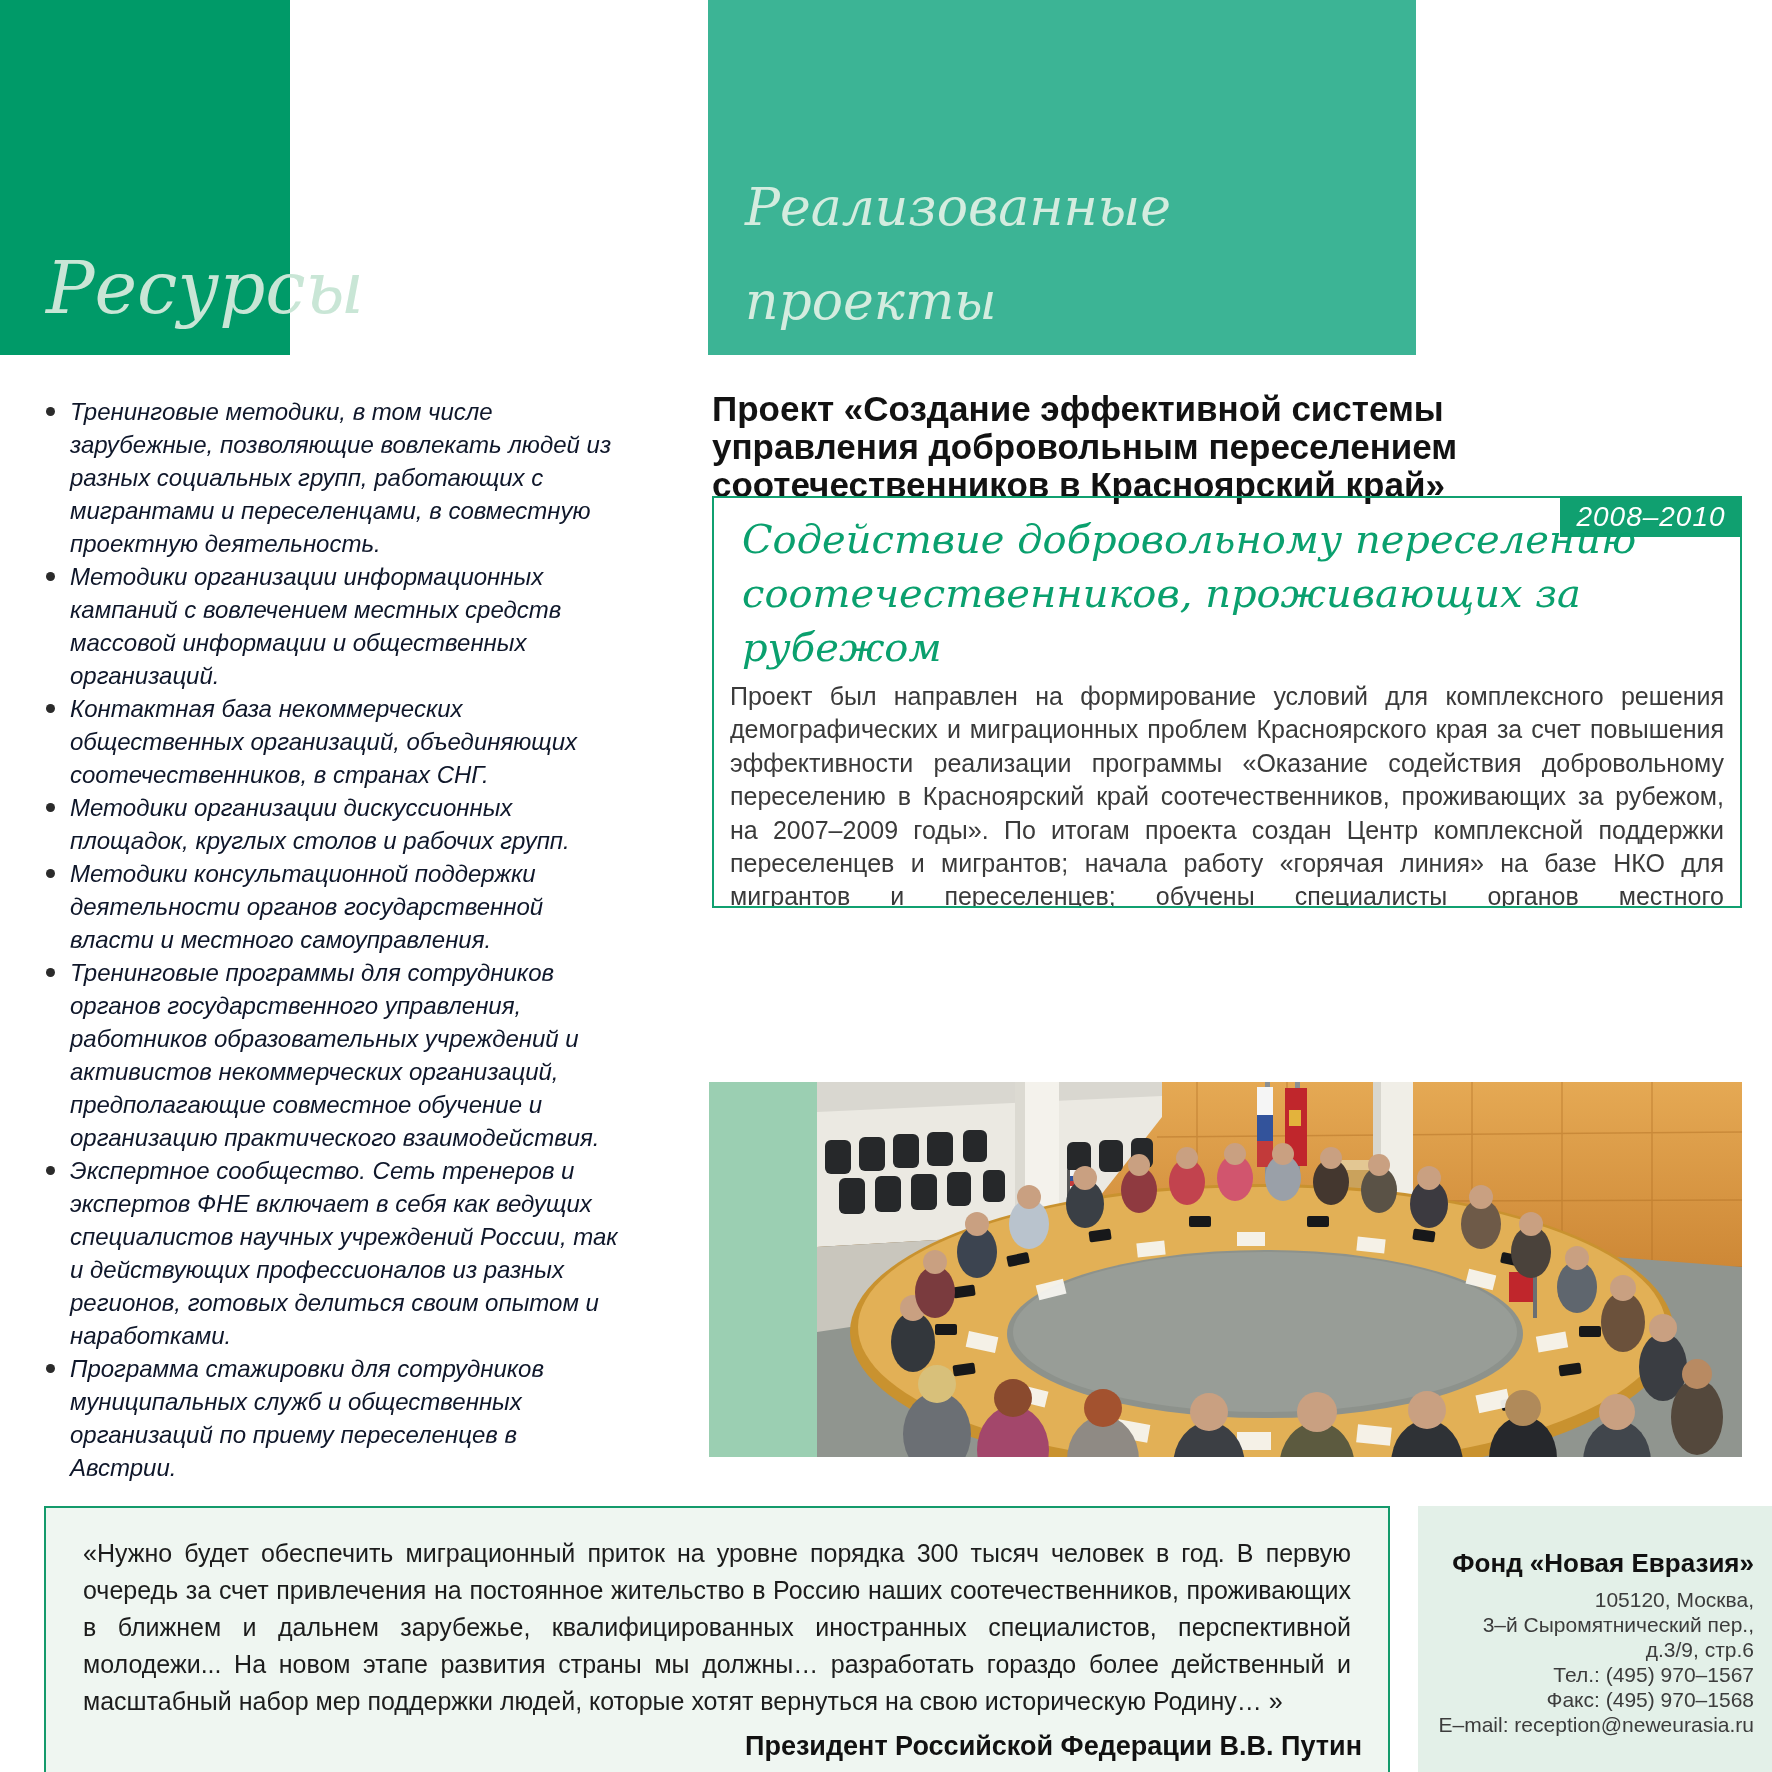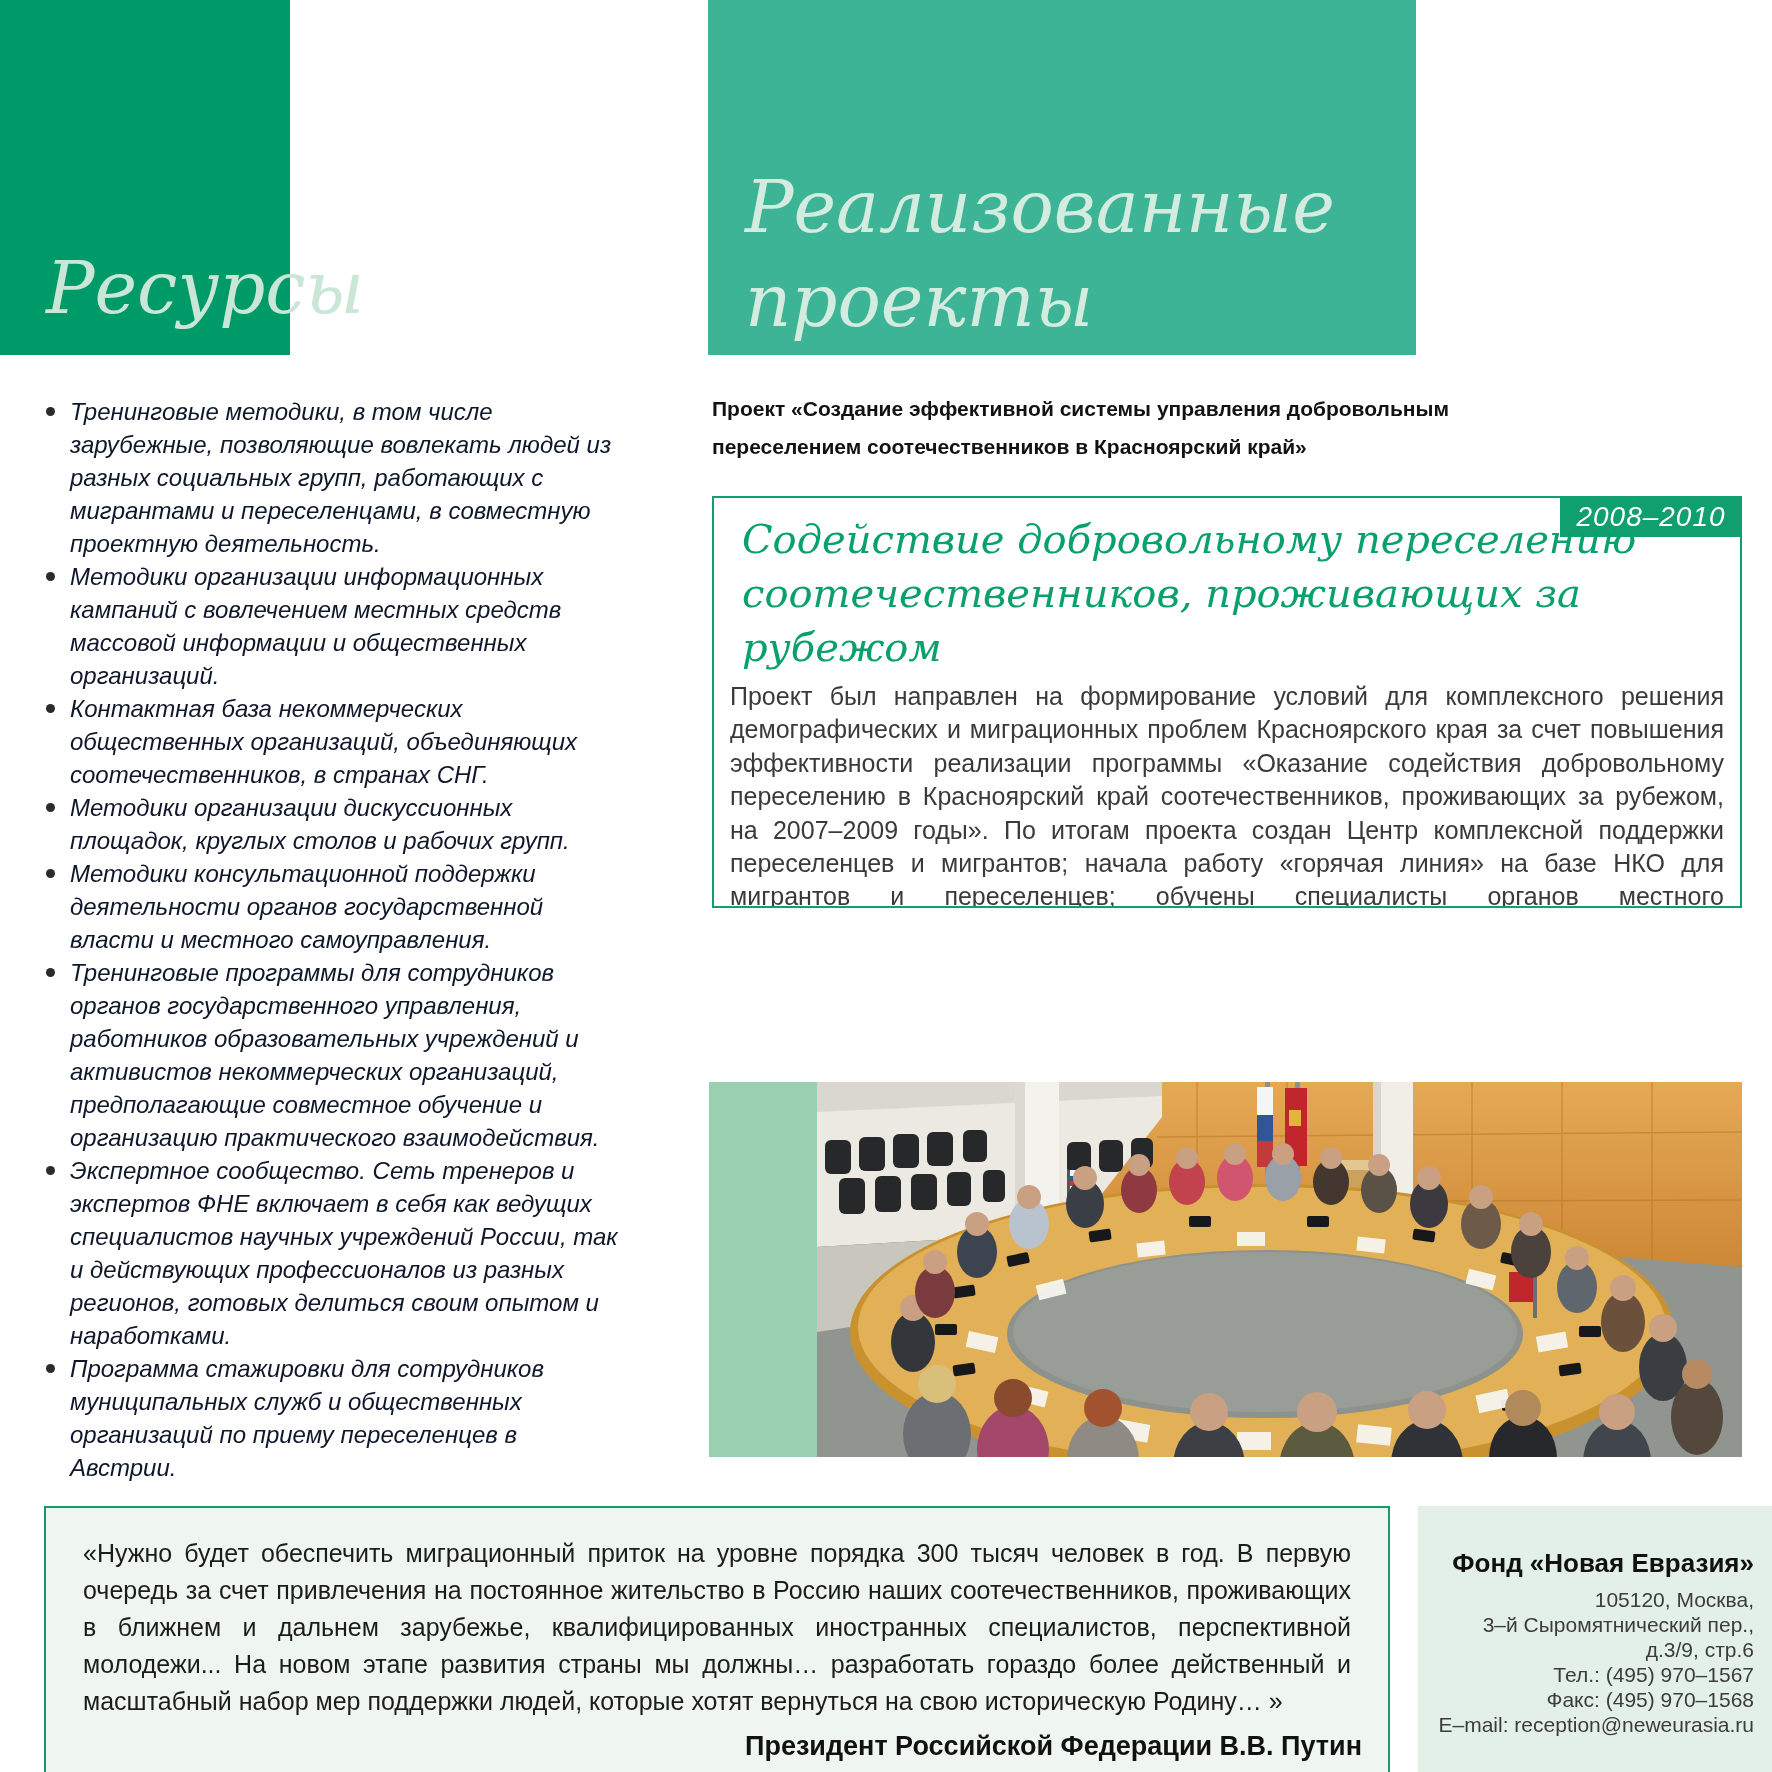--- a/index.html
+++ b/index.html
@@ -6,34 +6,34 @@
   .page{position:relative;width:1772px;height:1772px;background:#ffffff;overflow:hidden;
         font-family:"Liberation Sans",sans-serif;color:#3c3c3c;}
 
   
   .block-left{position:absolute;left:0;top:0;width:290px;height:355px;background:#009a68;}
   .block-right{position:absolute;left:708px;top:0;width:708px;height:355px;background:#3cb495;}
 
   .script{font-family:"DejaVu Serif",serif;font-style:italic;}
   .script-resources{position:absolute;left:30px;top:240px;font-size:72px;line-height:96px;
         color:#c9e6d6;white-space:nowrap;margin-left:16px;}
-  .script-projects{position:absolute;left:745px;top:160px;font-size:72px;line-height:94px;
+  .script-projects{position:absolute;left:745px;top:160px;font-size:52px;line-height:94px;
         color:#d4ecdf;}
   .script-projects .l2{display:block;}
 
   
   .resources-list{position:absolute;left:40px;top:392px;width:578px;margin:3px;padding:0;
         list-style:none;font-size:24px;line-height:33px;color:#0f172a;font-style:italic;}
   .resources-list li{position:relative;padding-left:27px;}
   .resources-list li::before{content:"";position:absolute;left:3px;top:12px;width:9px;height:9px;
         border-radius:50%;background:#2b2b2b;}
 
   
   .project-title{position:absolute;left:712px;top:390px;width:830px;margin:0;
-        font-size:21px;line-height:38px;font-weight:bold;color:#121212;}
+        font-size:35px;line-height:38px;font-weight:bold;color:#121212;}
   .year-badge{position:absolute;left:1560px;top:456px;width:182px;height:40px;
         background:#10a070;color:#ffffff;font-style:italic;font-size:28px;
         display:flex;align-items:center;justify-content:center;letter-spacing:1px;margin-top:41px;}
   .project-box{position:absolute;left:712px;top:496px;width:1030px;height:412px;
         border:2px solid #10a070;box-sizing:border-box;padding:10px 16px 0 16px;overflow:hidden;}
   .project-subtitle{margin:4px 0 6px 12px;font-size:40px;line-height:54px;color:#0aa06e;}
   .project-body{margin:4px 0 0 0;font-size:25px;line-height:33.4px;text-align:justify;color:#3a3a3a;}
 
   
   .photo-block{position:absolute;left:709px;top:1082px;width:1033px;height:375px;background:#9bcfb2;}

